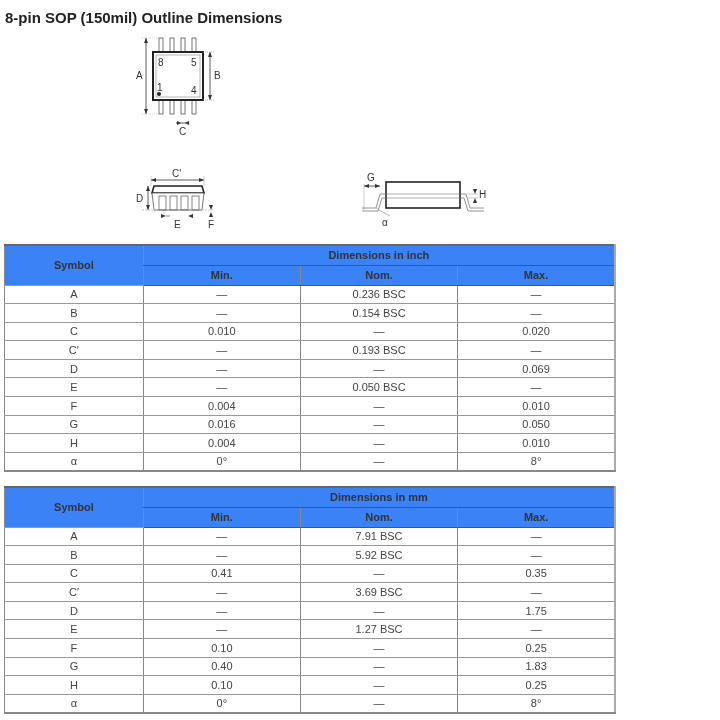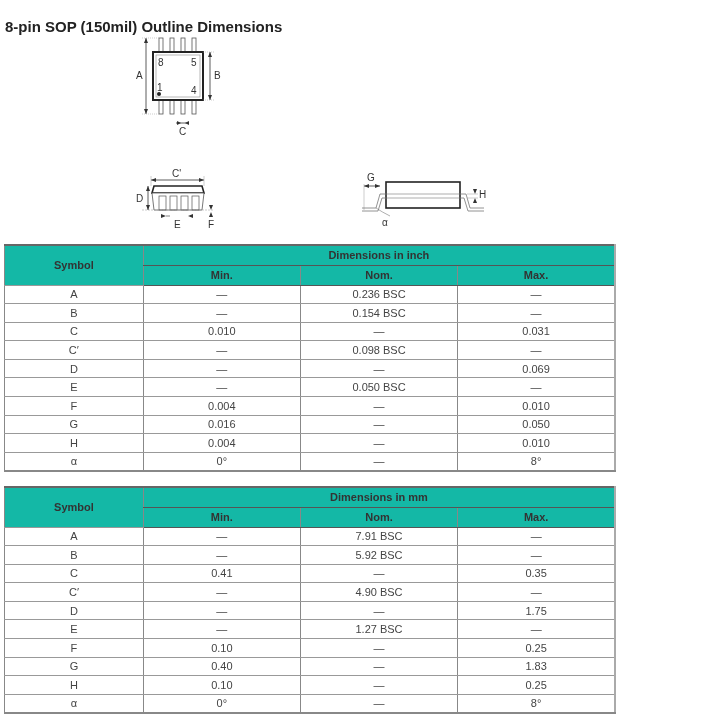--- a/index.html
+++ b/index.html
@@ -1,36 +1,36 @@
 <!DOCTYPE html>
 <html><head>
   <meta charset="utf-8">
   <style>
     * { box-sizing: border-box; margin: 0; padding: 0; }
     html, body { width: 720px; height: 720px; background: #ffffff; overflow: hidden; }
     body { font-family: "Liberation Sans", sans-serif; color: #333; position: relative; }
     .title {
-      position: absolute; left: 5px; top: 18px;
+      position: absolute; left: 5px; top: 9px;
       font-size: 15px; font-weight: bold; color: #222;
       font-family: "Liberation Sans", sans-serif;
     }
     .diagram { position: absolute; }
     .diagram svg { display: block; }
     .dim-table {
       position: absolute; left: 4px; width: 612px;
       border-collapse: collapse;
       font-size: 11px; color: #444;
       font-family: "Liberation Sans", sans-serif;
       border: 1px solid #888;
       border-top: 2px solid #666;
       border-right: 2px solid #aaa;
       border-bottom: 2px solid #888;
     }
     .dim-table th {
-      background: #14b8a6; color: #333; font-weight: bold;
+      background: #3b82f6; color: #333; font-weight: bold;
       font-size: 11px; height: 19px; text-align: center;
       border-left: 1px solid #888; border-bottom: 1px solid #555;
     }
     .dim-table th.sym { width: 153px; height: 40px; border-bottom: 1px solid #999; margin-left: 9px; }
     .dim-table th.sub { width: 176px; }
     .dim-table td {
       height: 18.6px; text-align: center;
       border-left: 1px solid #888; border-bottom: 1px solid #999;
       padding: 0;
     }
@@ -171,26 +171,26 @@
     <tr>
         <td>B</td>
         <td>—</td>
         <td>0.154 BSC</td>
         <td>—</td>
       </tr>
     <tr>
         <td>C</td>
         <td>0.010</td>
         <td>—</td>
-        <td>0.031</td>
+        <td>0.020</td>
       </tr>
     <tr>
         <td>C′</td>
         <td>—</td>
-        <td>0.098 BSC</td>
+        <td>0.193 BSC</td>
         <td>—</td>
       </tr>
     <tr>
         <td>D</td>
         <td>—</td>
         <td>—</td>
         <td>0.069</td>
       </tr>
     <tr>
         <td>E</td>
@@ -252,21 +252,21 @@
       </tr>
     <tr>
         <td>C</td>
         <td>0.41</td>
         <td>—</td>
         <td>0.35</td>
       </tr>
     <tr>
         <td>C′</td>
         <td>—</td>
-        <td>4.90 BSC</td>
+        <td>3.69 BSC</td>
         <td>—</td>
       </tr>
     <tr>
         <td>D</td>
         <td>—</td>
         <td>—</td>
         <td>1.75</td>
       </tr>
     <tr>
         <td>E</td>

